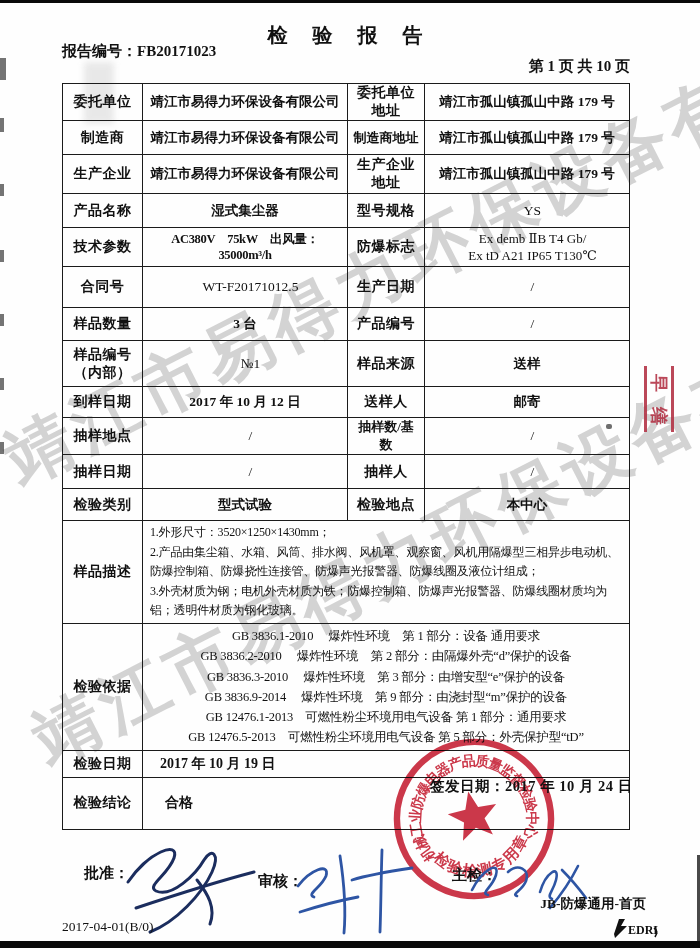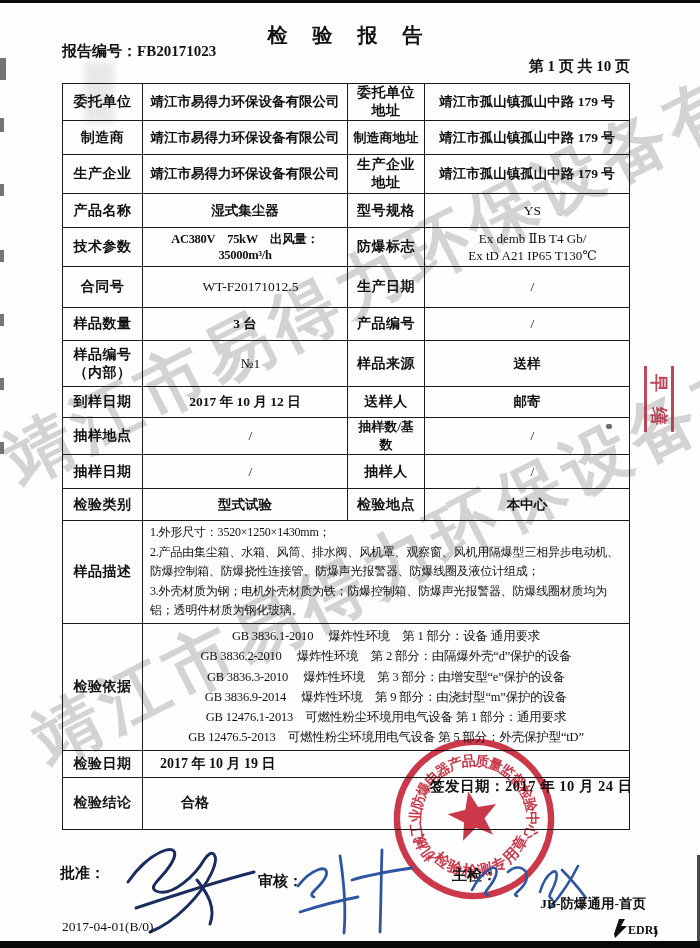--- a/index.html
+++ b/index.html
@@ -30,33 +30,33 @@
   td.lbl.narrow{font-size:13px;letter-spacing:0;}
   td.val{font-size:13.5px;text-align:center;font-weight:bold;}
   td.val.plain{font-weight:normal;padding-left:15px;}
   td.val.tight{font-size:12.5px;letter-spacing:-.3px;}
   td.val.two{font-size:13px;line-height:17px;}
   td.val.desc{text-align:left;font-weight:normal;font-size:12px;line-height:19.6px;
               padding:2px 6px 2px 7px;letter-spacing:-.2px;vertical-align:middle;}
   td.val.basis{text-align:center;font-weight:normal;font-size:12.5px;line-height:20.3px;
                padding:2px 6px;letter-spacing:-.2px;}
   td.val.date{text-align:left;padding-left:17px;font-weight:bold;font-size:14px;}
-  td.val.concl{text-align:left;padding-left:38px;font-weight:bold;font-size:14px;}
+  td.val.concl{text-align:left;padding-left:22px;font-weight:bold;font-size:14px;}
   
   #stamp{position:absolute;left:388px;top:733px;z-index:5;mix-blend-mode:multiply;opacity:.92;}
   #stamp-text text{fill:#c8273a;font-family:"Liberation Serif",serif;font-weight:bold;}
   .issue-date{position:absolute;left:430px;top:777px;font-size:14.5px;font-weight:bold;z-index:6;letter-spacing:.5px;}
   .side-stamp{position:absolute;left:644px;top:366px;width:24px;height:66px;z-index:4;opacity:.88;
               border-left:3px solid #b23043;border-right:3px solid #b23043;
               display:flex;flex-direction:column;justify-content:space-around;align-items:center;}
   .side-stamp span{display:block;transform:rotate(90deg);color:#b23043;font-weight:bold;font-size:18px;}
   
   #sigs{position:absolute;left:0;top:830px;z-index:6;}
   .sig-label{position:absolute;font-size:15px;font-weight:bold;z-index:6;}
-  .lab-approve{left:60px;top:864px;}
+  .lab-approve{left:84px;top:864px;}
   .lab-review{left:258px;top:872px;}
   .lab-chief{left:452px;top:866px;}
   .doc-code{position:absolute;right:54px;top:895px;font-size:13.5px;font-weight:bold;z-index:6;}
   .version{position:absolute;left:62px;top:919px;font-size:13.5px;z-index:6;}
   #logo{position:absolute;left:608px;top:916px;z-index:6;}
 </style>
 </head>
 <body>
 
 <div class="page">

